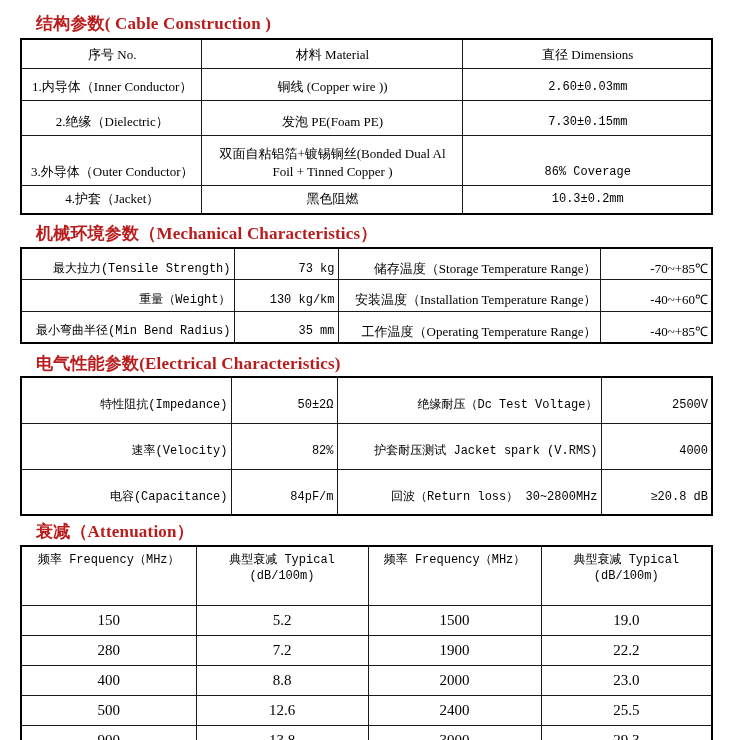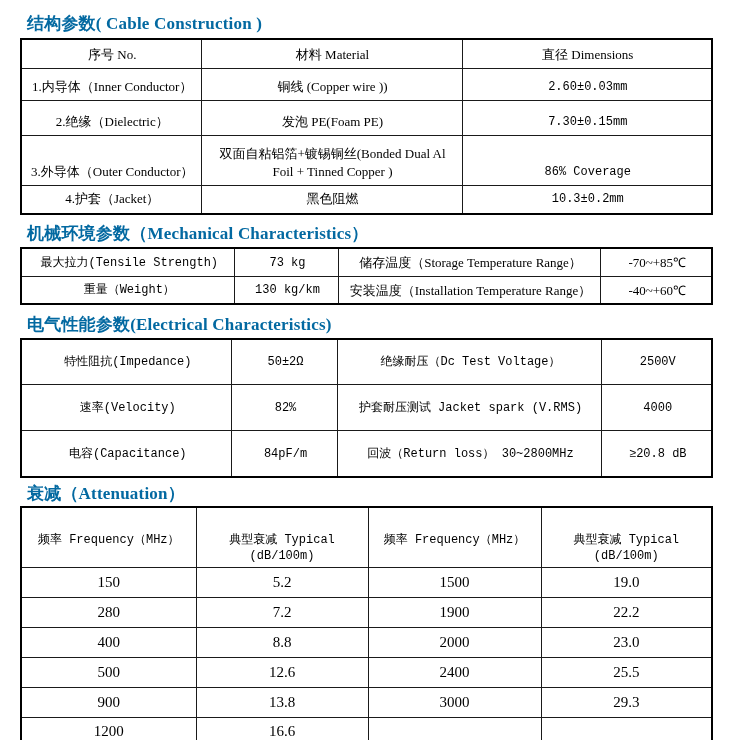--- a/index.html
+++ b/index.html
@@ -6,26 +6,26 @@
   html,body { background:#ffffff; }
   body {
     width:729px; height:740px;
     font-family:"Liberation Serif", serif;
     color:#000;
     overflow:hidden;
   }
   .page { padding:12px 0 0 20px; }
 
   .sec-heading {
-    color:#0369a1;
+    color:#b91c1c;
     font-weight:bold;
     font-size:17px;
     font-family:"Liberation Serif", serif;
     letter-spacing:0.2px;
-    margin-left:7px;
+    margin-left:16px;
     line-height:1.15;
   }
   .h1 { margin-top:2px;  margin-bottom:4px; }
   .h2 { margin-top:9px;  margin-bottom:4px; }
   .h3 { margin-top:10px; margin-bottom:3px; }
   .h4 { margin-top:6px;  margin-bottom:3px; }
 
   table {
     border-collapse:collapse;
     table-layout:fixed;
@@ -47,32 +47,32 @@
     padding:2px 4px 5px 6px; line-height:1.35;
   }
   .t-construction tr.r-head  td { height:30px; }
   .t-construction tr.r-1 td { height:32px; }
   .t-construction tr.r-2 td { height:35px; }
   .t-construction tr.r-3 td { height:50px; }
   .t-construction tr.r-4 td { height:28px; }
 
   
   .t-quad td {
-    text-align:center; vertical-align:middle;
-    padding:4px 3px 2px 6px; line-height:1.25;
+    text-align:right; vertical-align:middle;
+    padding:12px 3px 2px 6px; line-height:1.25;
   }
   .t-mechanical tr td { height:28px; }
   .t-electrical tr td { height:46px; }
 
   
   .t-attenuation td, .t-attenuation th {
     text-align:center; vertical-align:middle; padding:2px 3px;
   }
   .t-attenuation tr.r-head th {
-    height:60px; vertical-align:top; padding-top:24px; line-height:1.35;
+    height:60px; vertical-align:top; padding-top:5px; line-height:1.35;
   }
   .t-attenuation tr.r-data td { height:30px; font-size:15px; }
 </style>
 </head>
 <body>
 
 <div class="page">
 
   <div class="sec-heading h1">结构参数( Cable Construction )</div>
 
@@ -125,20 +125,26 @@
         <td class="mono">最大拉力(Tensile Strength)</td>
         <td class="mono">73 kg</td>
         <td class="serif">储存温度（Storage Temperature Range）</td>
         <td class="serif">-70~+85℃</td>
       </tr>
       <tr>
         <td class="mono">重量（Weight）</td>
         <td class="mono">130 kg/km</td>
         <td class="serif">安装温度（Installation Temperature Range）</td>
         <td class="serif">-40~+60℃</td>
+      </tr>
+      <tr>
+        <td class="mono">最小弯曲半径(Min Bend Radius)</td>
+        <td class="mono">35 mm</td>
+        <td class="serif">工作温度（Operating Temperature Range）</td>
+        <td class="serif">-40~+85℃</td>
       </tr>
     </tbody>
   </table>
 
   <div class="sec-heading h3">电气性能参数(Electrical Characteristics)</div>
 
   <table class="t-quad t-electrical">
     <colgroup>
         <col style="width:210px">
         <col style="width:106px">

